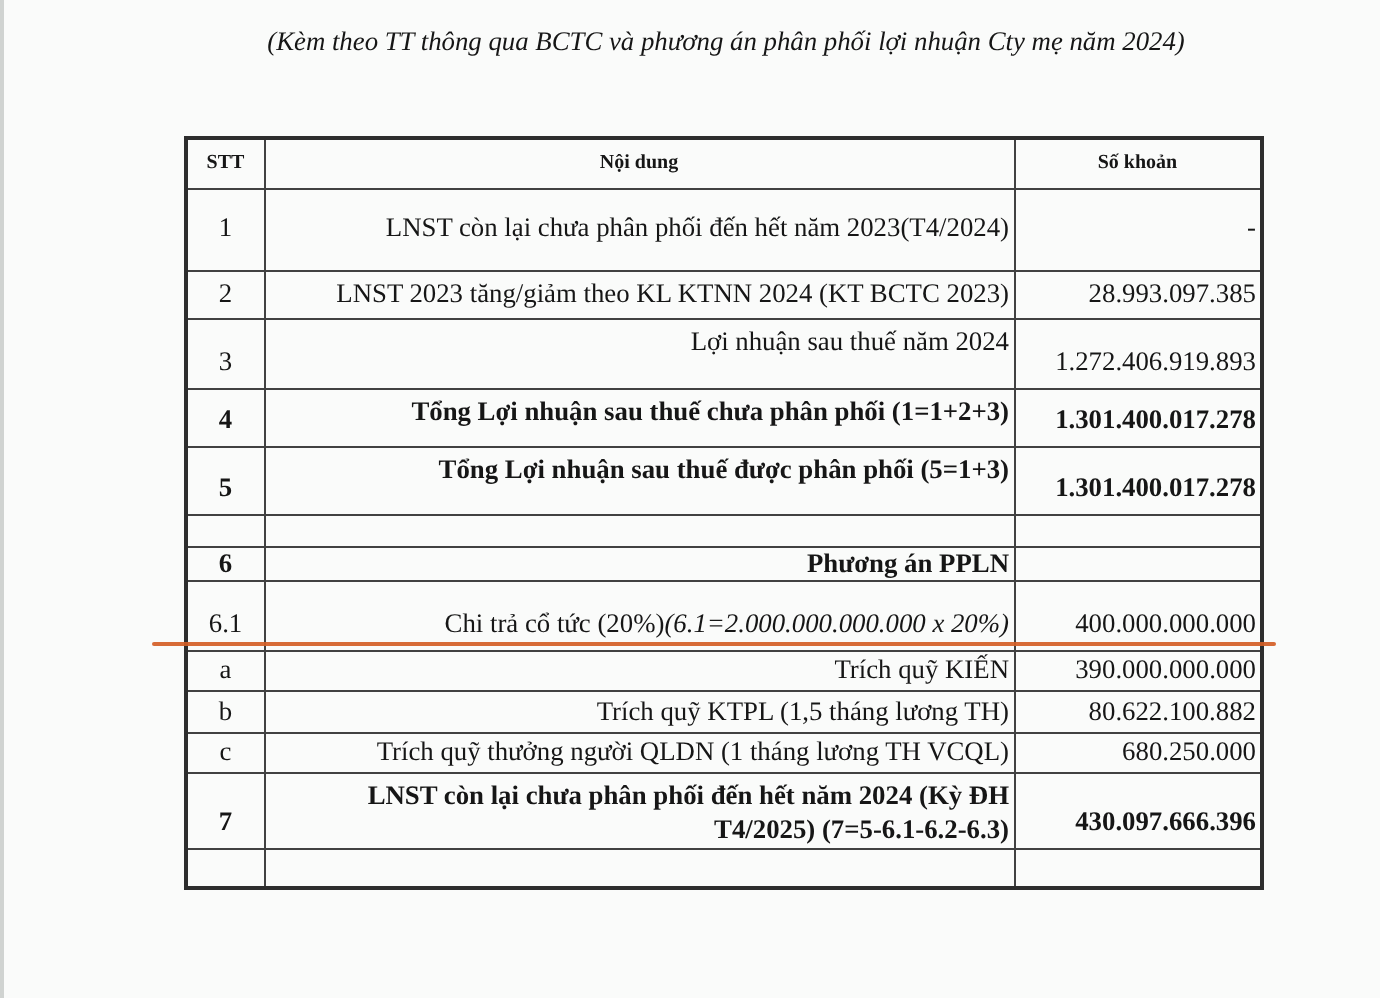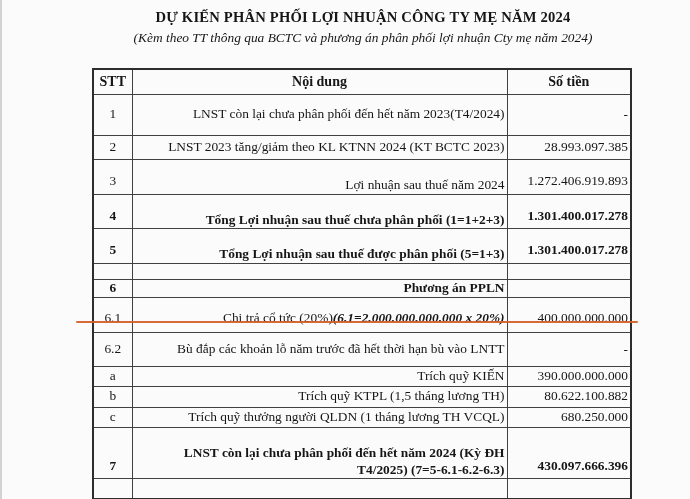--- a/index.html
+++ b/index.html
@@ -13,52 +13,51 @@
   .doc-title{font-weight:bold;font-size:14.6px;letter-spacing:.2px;white-space:nowrap;}
   .doc-subtitle{font-style:italic;font-size:13.4px;margin-top:4px;white-space:nowrap;}
 
   table.main{
     position:absolute;left:92px;top:68px;width:538px;
     border-collapse:collapse;table-layout:fixed;
     font-size:13.4px;background:transparent;
     border:2px solid #2d2d2d;
   }
   .main th,.main td{border:1px solid #414141;padding:0 2px;overflow:hidden;line-height:1.25;}
-  .main th{font-weight:bold;font-size:14px;}
+  .main th{font-weight:bold;font-size:10px;}
   .c-stt{text-align:center;}
   .c-content{text-align:right;padding:1px 6px 1px 10px;}
   .c-amount{text-align:right;padding:1px 9px 1px 2px;}
   tr.bold td{font-weight:bold;}
-  .note{font-style:italic;font-weight:bold;}
-  tr.row-split .c-content{vertical-align:top;padding-top:17px;}
+  .note{font-style:italic;font-weight:normal;}
+  tr.row-split .c-content{vertical-align:top;padding-top:3px;}
   tr.row-split .c-stt,tr.row-split .c-amount{vertical-align:bottom;padding-bottom:4px;}
   tr.row-bottom td{vertical-align:bottom;padding-bottom:5px;}
   .orange-line{position:absolute;left:76px;top:321px;width:562px;height:2.4px;background:#d45e26;opacity:.92;border-radius:1px;}
 </style>
 </head>
 <body>
 
 <div class="edge-artifact"></div>
 
 <div class="doc-header">
-  <div class="doc-title">DỰ KIẾN PHÂN PHỐI LỢI NHUẬN CÔNG TY MẸ NĂM 2024</div>
   <div class="doc-subtitle">(Kèm theo TT thông qua BCTC và phương án phân phối lợi nhuận Cty mẹ năm 2024)</div>
 </div>
 
 <table class="main">
   <colgroup>
     <col style="width:39px">
     <col style="width:375px">
     <col style="width:124px">
   </colgroup>
   <thead>
     <tr style="height:25px">
       <th>STT</th>
       <th>Nội dung</th>
-      <th>Số tiền</th>
+      <th>Số khoản</th>
     </tr>
   </thead>
   <tbody>
       <tr style="height: 41px;">
         <td class="c-stt">1</td>
         <td class="c-content">LNST còn lại chưa phân phối đến hết năm 2023(T4/2024)</td>
         <td class="c-amount">-</td>
       </tr>
       <tr style="height: 24px;">
         <td class="c-stt">2</td>
@@ -88,25 +87,20 @@
       <tr class="bold" style="height: 17px;">
         <td class="c-stt">6</td>
         <td class="c-content">Phương án PPLN</td>
         <td class="c-amount"></td>
       </tr>
       <tr class="row-bottom" style="height: 35px;">
         <td class="c-stt">6.1</td>
         <td class="c-content">Chi trả cổ tức (20%)<em class="note">(6.1=2.000.000.000.000 x 20%)</em></td>
         <td class="c-amount">400.000.000.000</td>
       </tr>
-      <tr style="height: 34px;">
-        <td class="c-stt">6.2</td>
-        <td class="c-content">Bù đắp các khoản lỗ năm trước đã hết thời hạn bù vào LNTT</td>
-        <td class="c-amount">-</td>
-      </tr>
       <tr style="height: 20px;">
         <td class="c-stt">a</td>
         <td class="c-content">Trích quỹ KIẾN</td>
         <td class="c-amount">390.000.000.000</td>
       </tr>
       <tr style="height: 21px;">
         <td class="c-stt">b</td>
         <td class="c-content">Trích quỹ KTPL (1,5 tháng lương TH)</td>
         <td class="c-amount">80.622.100.882</td>
       </tr>

